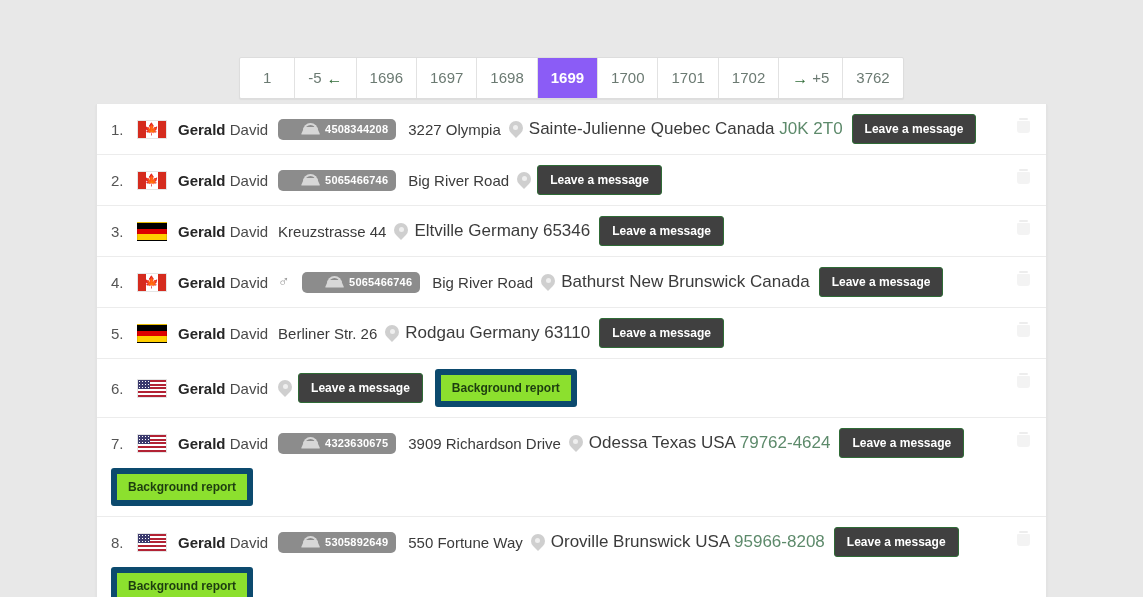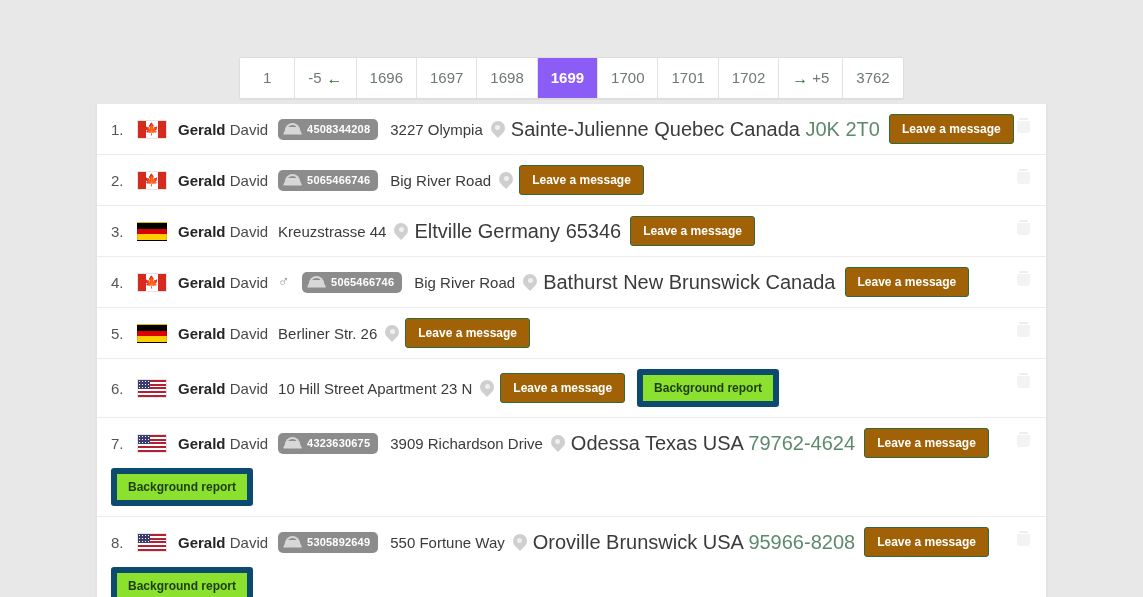--- a/index.html
+++ b/index.html
@@ -68,21 +68,21 @@
   .name { font-size:15px; color:#333; margin-right:10px; white-space:nowrap; }
   .name b { font-weight:bold; color:#262626;margin-top:17px; }
   .name span { color:#4a4a4a; }
 
   .gender { color:#9a9a9a; font-size:16px; margin-right:12px; line-height:1; }
 
   
   .phone {
     display:inline-flex; align-items:center;
     background:#8c8c8c; border-radius:5px;
-    height:21px; padding:0 8px 0 4px; margin-right:12px;
+    height:21px; padding:0 8px 0 22px; margin-right:12px;
     color:#fff; font-size:11px; font-weight:bold; letter-spacing:.2px;
     white-space:nowrap;
   }
   .phone .hs {
     width:21px; height:15px; margin-right:4px; position:relative; flex:none;
   }
   .phone .hs::before {
     content:""; position:absolute; left:1px; right:1px; bottom:2px; height:8px;
     background:#d7d7d7; border-radius:3px 3px 1px 1px;
     clip-path:polygon(0 100%,18% 0,82% 0,100% 100%);
@@ -97,28 +97,28 @@
   .pin { width:14px; height:19px; flex:none; margin-right:6px; position:relative; }
   .pin::before {
     content:""; position:absolute; left:0; top:1px; width:14px; height:14px;
     background:#cfcfcf; border-radius:50% 50% 50% 0; transform:rotate(-45deg);
   }
   .pin::after {
     content:""; position:absolute; left:4.5px; top:5px; width:5px; height:5px;
     background:#efefef; border-radius:50%;
   }
 
-  .loc { font-size:20px; color:#3b3b3b; margin-right:9px; white-space:nowrap; }
+  .loc { font-size:17px; color:#3b3b3b; margin-right:9px; white-space:nowrap; }
   .zip { color:#5d8a6b; }
   .zip.plain { color:#3b3b3b; }
 
   .btn { font-size:12px; border-radius:3px; white-space:nowrap; cursor:pointer;
          font-family:"Liberation Sans", sans-serif; }
   .btn-msg {
-    background:#a16207; color:#fff; border:1px solid #2f6b36;
+    background:#404040; color:#fff; border:1px solid #2f6b36;
     padding:7px 12px; font-weight:bold; margin-right:12px;
   }
   .btn-bg {
     background:#8ce02e; color:#1d3d10; border:6px solid #0c4a6e;
     padding:6px 11px; font-weight:bold;
   }
   .row .btn-bg.wrapped { margin-top:10px; }
 
   .trash {
     position:absolute; right:16px; top:14px;
@@ -229,36 +229,36 @@
         <span class="can"></span>
       </span>
     </div>
     <div class="row">
       <div class="line">
         <span class="idx">5.</span>
         <span class="flag de"></span>
         <span class="name"><b>Gerald</b> <span>David</span></span>
         <span class="addr">Berliner Str. 26</span>
         <span class="pin"></span>
+        <span class="loc"><span>Rodgau Germany</span> <span class="zip plain">63110</span></span>
         <button class="btn btn-msg">Leave a message</button>
       </div>
       <span class="trash">
         <span class="lid"></span>
         <span class="can"></span>
       </span>
     </div>
     <div class="row">
       <div class="line">
         <span class="idx">6.</span>
         <span class="flag us">
           <span class="stripes"></span>
           <span class="canton"></span>
         </span>
         <span class="name"><b>Gerald</b> <span>David</span></span>
-        <span class="addr">10 Hill Street Apartment 23 N</span>
         <span class="pin"></span>
         <button class="btn btn-msg">Leave a message</button>
         <button class="btn btn-bg">Background report</button>
       </div>
       <span class="trash">
         <span class="lid"></span>
         <span class="can"></span>
       </span>
     </div>
     <div class="row stacked">

